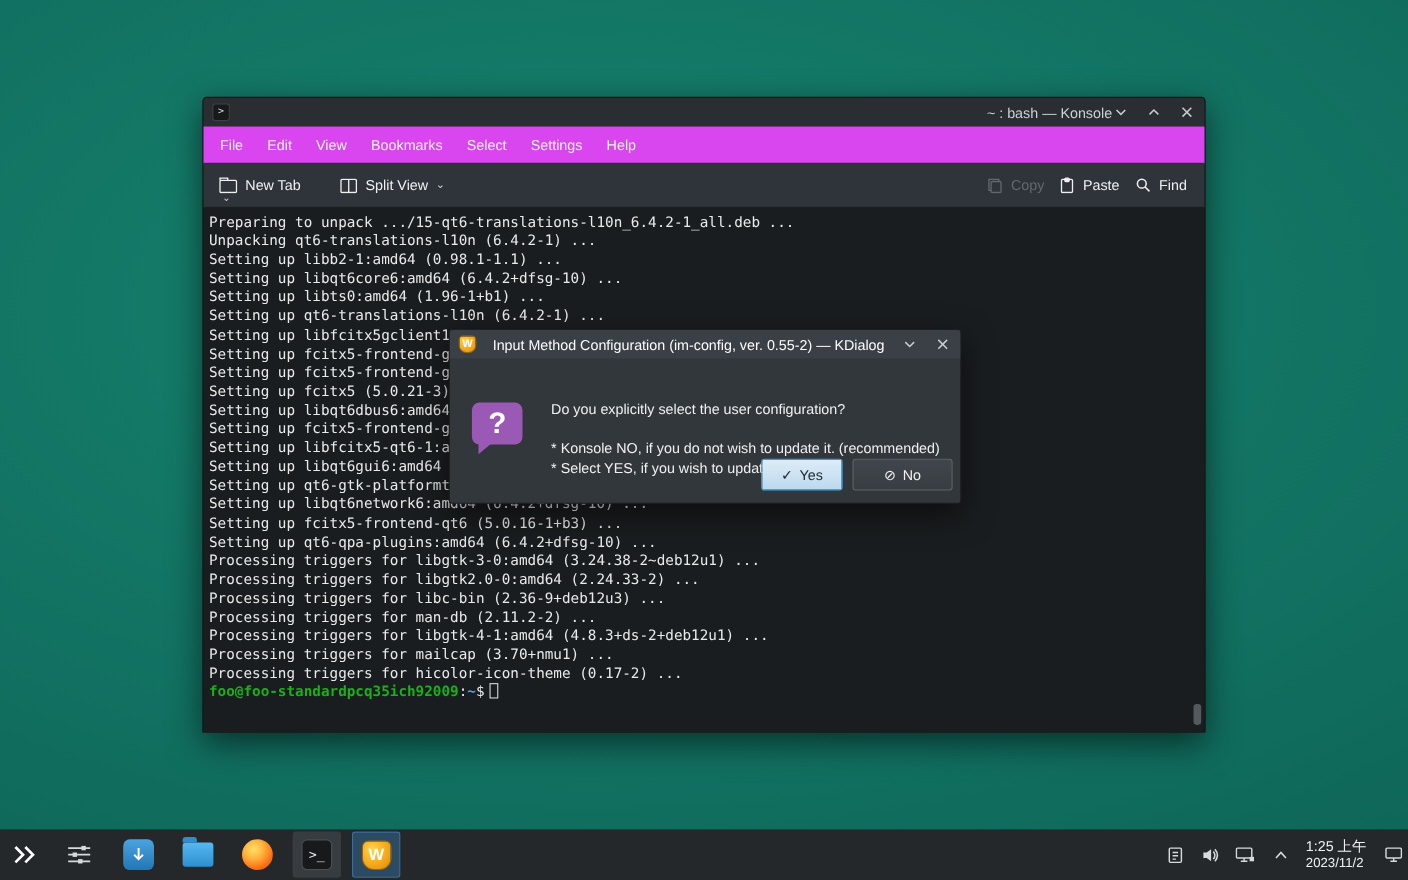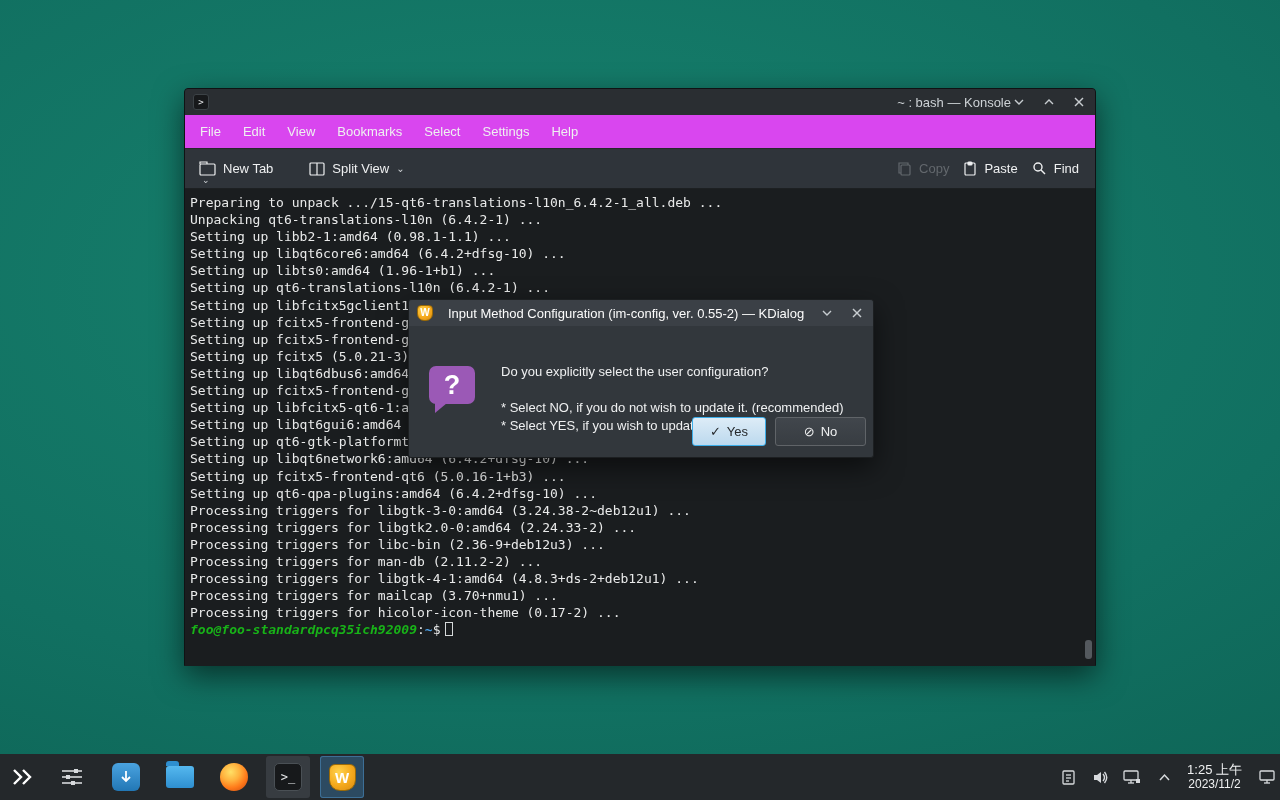--- a/index.html
+++ b/index.html
@@ -45,21 +45,21 @@
   .newtab-caret { position:absolute; left:3px; bottom:-9px; font-size:9px; color:#cfd3d6; }
   .tb-disabled { color:#63686d; }
   .tb-disabled svg { stroke:#63686d !important; }
 
   .kterm {
     position:relative; height:477px; background:#1a1d1f; padding:5px 12px 0 5px;
     font-family:"DejaVu Sans Mono",monospace; font-size:13px; line-height:17.1px; color:#e9eaea;
   }
   .tline { white-space:pre; }
   .prompt-line { white-space:pre; }
-  .p-user { color:#18b218; font-weight:bold;font-style:italic; }
+  .p-user { color:#18b218; font-weight:bold; }
   .p-colon { color:#e9eaea; }
   .p-path { color:#4da1e8; font-weight:bold; }
   .p-dollar { color:#e9eaea; }
   .cursor { display:inline-block; width:8px; height:14px; border:1px solid #d6d9da; vertical-align:-2px; margin-left:5px; }
   .kscroll { position:absolute; right:3px; bottom:7px; width:7px; height:19px; background:#54595e; border-radius:3px; }
 
   
   .dialog {
     position:absolute; left:408px; top:299px; width:466px; height:159px;
     background:#32373c; border:1px solid #1c1f21; box-shadow:0 10px 28px rgba(0,0,0,.55); border-radius:3px;
@@ -105,21 +105,21 @@
   .icon-folder:before { content:""; position:absolute; top:-5px; left:0; width:13px; height:5px; background:#2e8fd0; border-radius:3px 3px 0 0; }
   .icon-firefox { width:28px; height:28px; border-radius:50%;
     background: radial-gradient(circle at 38% 32%, #ffe066 0%, #ffb13d 35%, #ff7a1a 62%, #c2440e 100%); }
   .icon-konsole { width:28px; height:28px; border-radius:5px; background:#17191b; border:1px solid #4a5055;
     color:#e8eaec; font-family:"DejaVu Sans Mono",monospace; font-size:12px; line-height:26px; text-align:center; }
   .w-badge-lg { width:27px; height:27px; border-radius:6px 6px 11px 11px;
     background: radial-gradient(circle at 35% 30%, #ffd34e 0%, #f5a91c 55%, #d88a10 100%);
     border:1px solid #9a6a08; color:#fff; font-size:15px; font-weight:bold; text-align:center; line-height:25px; }
   .tray { margin-left:auto; display:flex; align-items:center; gap:14px; }
   .tray-ic { width:18px; height:18px; display:flex; align-items:center; justify-content:center; }
-  .clock { text-align:center; line-height:15px; margin-left:14px; }
+  .clock { line-height:15px; margin-left:14px; }
   .clock-time { font-size:13px; }
   .clock-date { font-size:12px; }
   .show-desktop { width:26px; height:46px; margin-left:12px; display:flex; align-items:center; justify-content:center; }
 </style>
 </head>
 <body>
 
 <div class="desktop">
 
   <div class="kwin">
@@ -247,21 +247,21 @@
           <svg width="12" height="12" viewBox="0 0 12 12" fill="none" stroke="#c7ccd0" stroke-width="1.4">
               <line x1="2" y1="2" x2="10" y2="10"></line>
               <line x1="10" y1="2" x2="2" y2="10"></line>
             </svg>
         </div>
       </div>
     </div>
     <div class="dbody">
       <div class="q-icon">?</div>
       <div class="d-question">Do you explicitly select the user configuration?</div>
-      <div class="d-line1">* Select NO, if you do not wish to update it. (recommended)</div>
+      <div class="d-line1">* Konsole NO, if you do not wish to update it. (recommended)</div>
       <div class="d-line2">* Select YES, if you wish to update it.</div>
       <div class="d-buttons">
         <div class="btn btn-yes">
           <span class="btn-ic">✓</span>
           <span>Yes</span>
         </div>
         <div class="btn btn-no">
           <span class="btn-ic">⊘</span>
           <span>No</span>
         </div>

